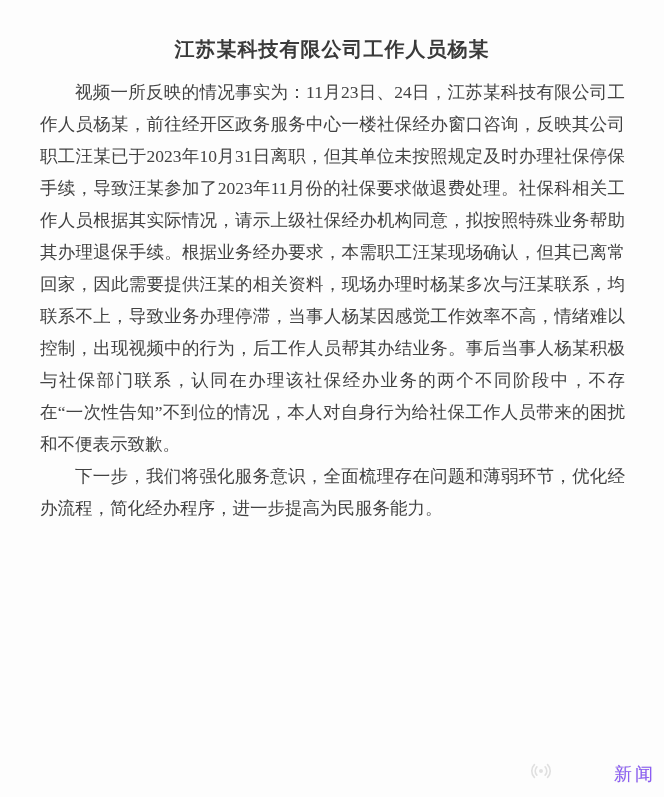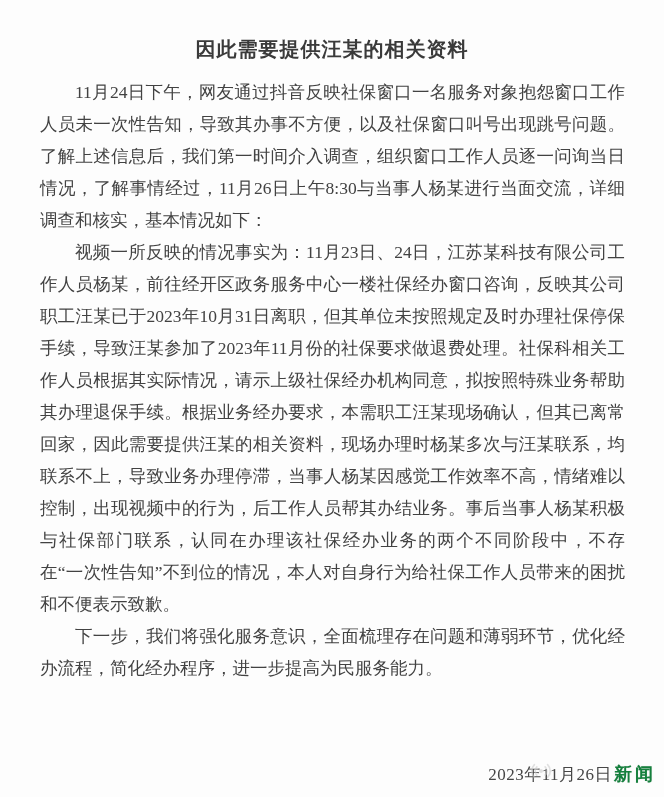--- a/index.html
+++ b/index.html
@@ -49,42 +49,40 @@
     right: 112px;
     width: 22px;
     height: 22px;
     opacity: 0.55;
   }
   .watermark-text {
     position: absolute;
     top: 762px;
     right: 8px;
     font-size: 18px;
-    font-weight: bold;
-    color: #15803d;
+    font-weight: normal;
+    color: #8b5cf6;
     letter-spacing: 3px;
     text-shadow: 0 0 1px #d6d6d6;
   }
 </style>
 </head>
 <body>
 
 <div class="page">
 
   <div class="titles">
-    <div class="title-line">因此需要提供汪某的相关资料</div>
+    <div class="title-line">江苏某科技有限公司工作人员杨某</div>
   </div>
 
   <div class="content">
-    <p>11月24日下午，网友通过抖音反映社保窗口一名服务对象抱怨窗口工作人员未一次性告知，导致其办事不方便，以及社保窗口叫号出现跳号问题。了解上述信息后，我们第一时间介入调查，组织窗口工作人员逐一问询当日情况，了解事情经过，11月26日上午8:30与当事人杨某进行当面交流，详细调查和核实，基本情况如下：</p>
     <p>视频一所反映的情况事实为：11月23日、24日，江苏某科技有限公司工作人员杨某，前往经开区政务服务中心一楼社保经办窗口咨询，反映其公司职工汪某已于2023年10月31日离职，但其单位未按照规定及时办理社保停保手续，导致汪某参加了2023年11月份的社保要求做退费处理。社保科相关工作人员根据其实际情况，请示上级社保经办机构同意，拟按照特殊业务帮助其办理退保手续。根据业务经办要求，本需职工汪某现场确认，但其已离常回家，因此需要提供汪某的相关资料，现场办理时杨某多次与汪某联系，均联系不上，导致业务办理停滞，当事人杨某因感觉工作效率不高，情绪难以控制，出现视频中的行为，后工作人员帮其办结业务。事后当事人杨某积极与社保部门联系，认同在办理该社保经办业务的两个不同阶段中，不存在“一次性告知”不到位的情况，本人对自身行为给社保工作人员带来的困扰和不便表示致歉。</p>
     <p>下一步，我们将强化服务意识，全面梳理存在问题和薄弱环节，优化经办流程，简化经办程序，进一步提高为民服务能力。</p>
   </div>
 
-  <div class="date-row">2023年11月26日</div>
 
   <svg class="watermark-icon" viewBox="0 0 24 24" fill="none" stroke="#c9c9c9" stroke-width="1.8" stroke-linecap="round">
     <circle cx="12" cy="12" r="2.2" fill="#c9c9c9" stroke="none"></circle>
     <path d="M7.5 7.5 a6.4 6.4 0 0 0 0 9"></path>
     <path d="M16.5 7.5 a6.4 6.4 0 0 1 0 9"></path>
     <path d="M4.8 5 a10 10 0 0 0 0 14"></path>
     <path d="M19.2 5 a10 10 0 0 1 0 14"></path>
   </svg>
 
   <div class="watermark-text">新闻</div>

